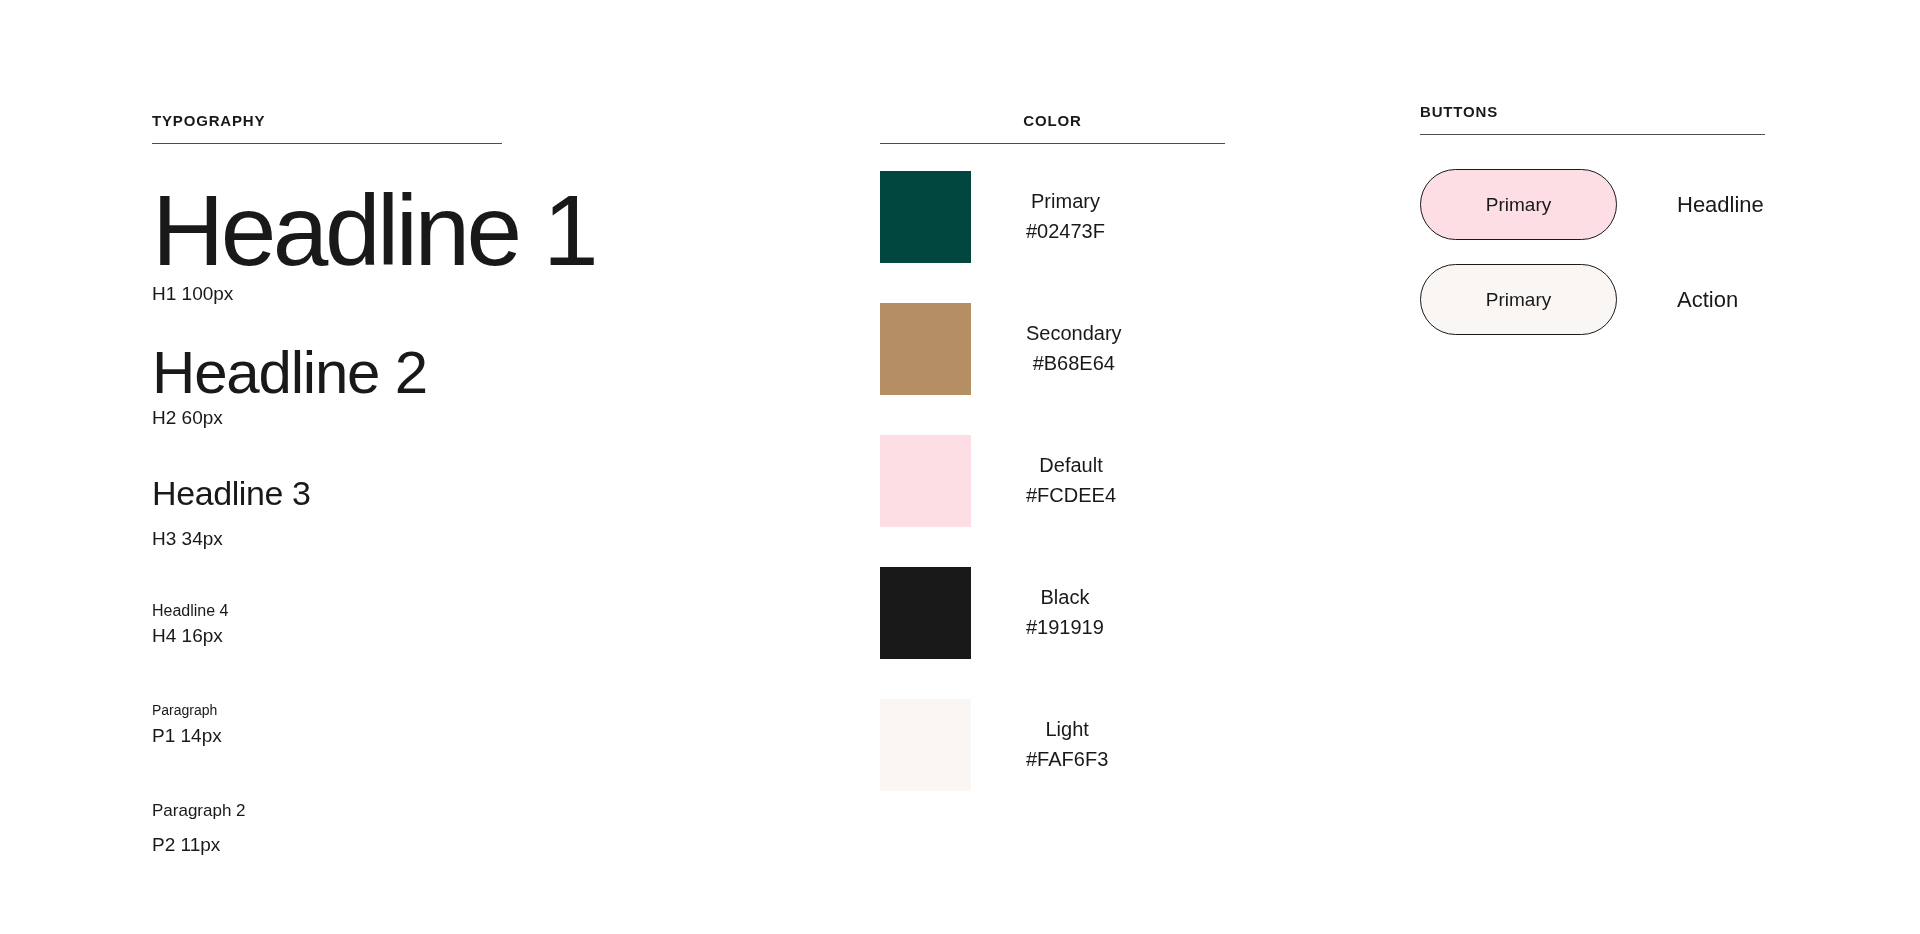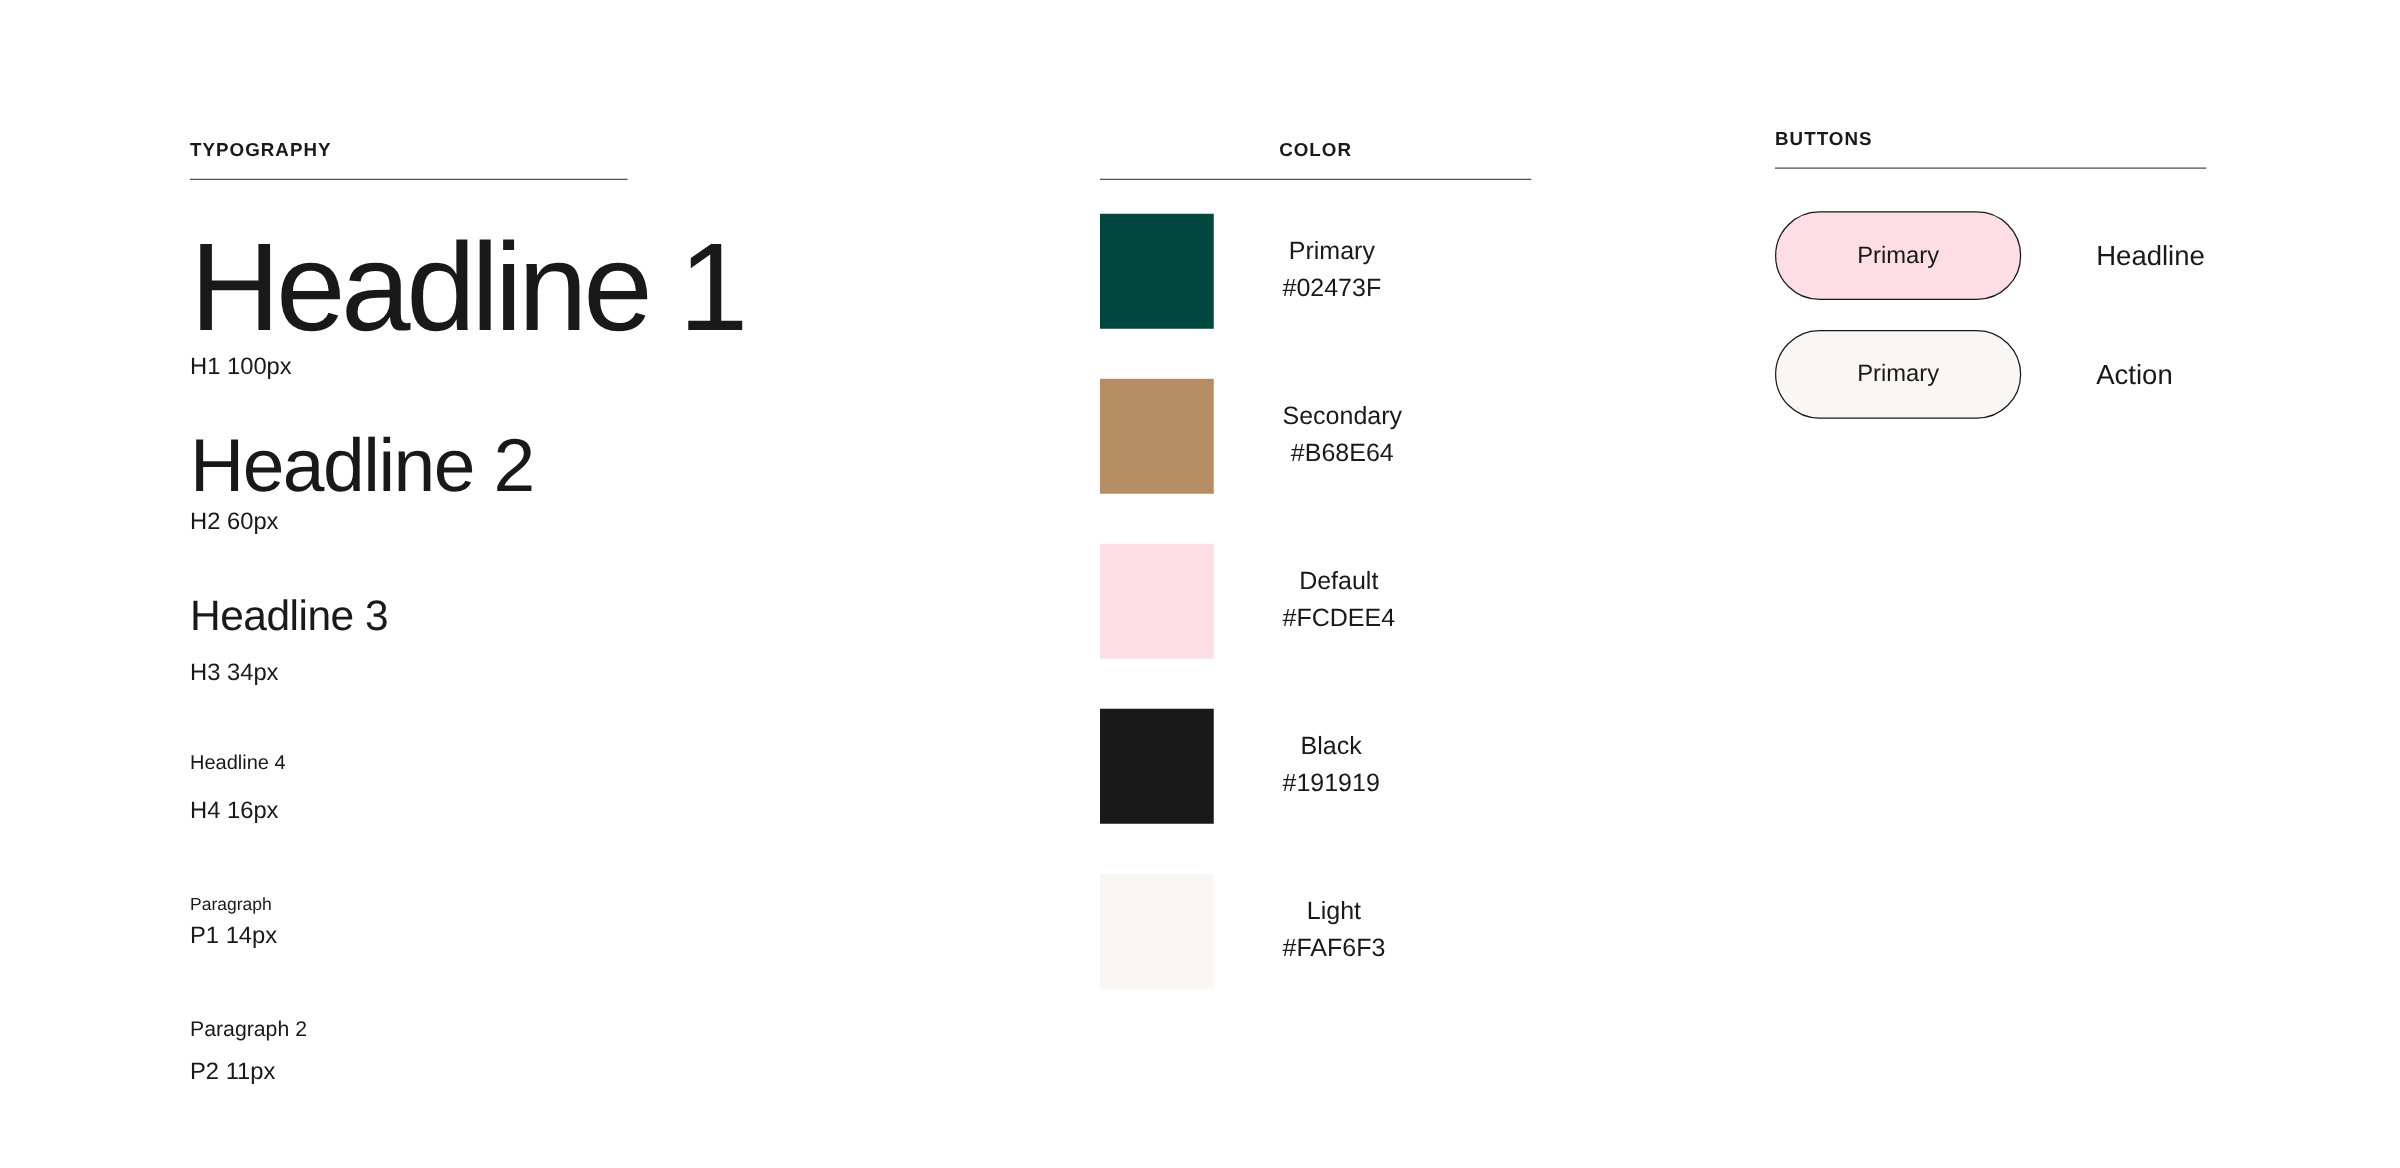--- a/index.html
+++ b/index.html
@@ -63,21 +63,21 @@
     font-size: 19px;
     font-weight: normal;
     line-height: 1.3;
     margin: 0;
     white-space: nowrap;
   }
 
   .s-h1 { font-size: 100px; letter-spacing: -0.035em; margin-bottom: -2px; }
   .s-h2 { font-size: 60px;  letter-spacing: -0.02em; margin-bottom: 1px; }
   .s-h3 { font-size: 34px;  letter-spacing: -0.012em; margin-bottom: 15px; }
-  .s-h4 { font-size: 16px;  margin-bottom: 18px; }
+  .s-h4 { font-size: 16px;  margin-bottom: 5px; }
   .s-p1 { font-size: 14px;  font-weight: normal; margin-bottom: 6px; }
   .s-p2 { font-size: 17px;  font-weight: normal; margin-bottom: 12px; }
 
   .row-h1 { margin-top: 6px;  margin-bottom: 34px; }
   .row-h2 { margin-bottom: 44px; }
   .row-h3 { margin-bottom: 50px; }
   .row-h4 { margin-bottom: 54px; }
   .row-p1 { margin-bottom: 54px; }
   .row-p2 { margin-bottom: 0; }
 

